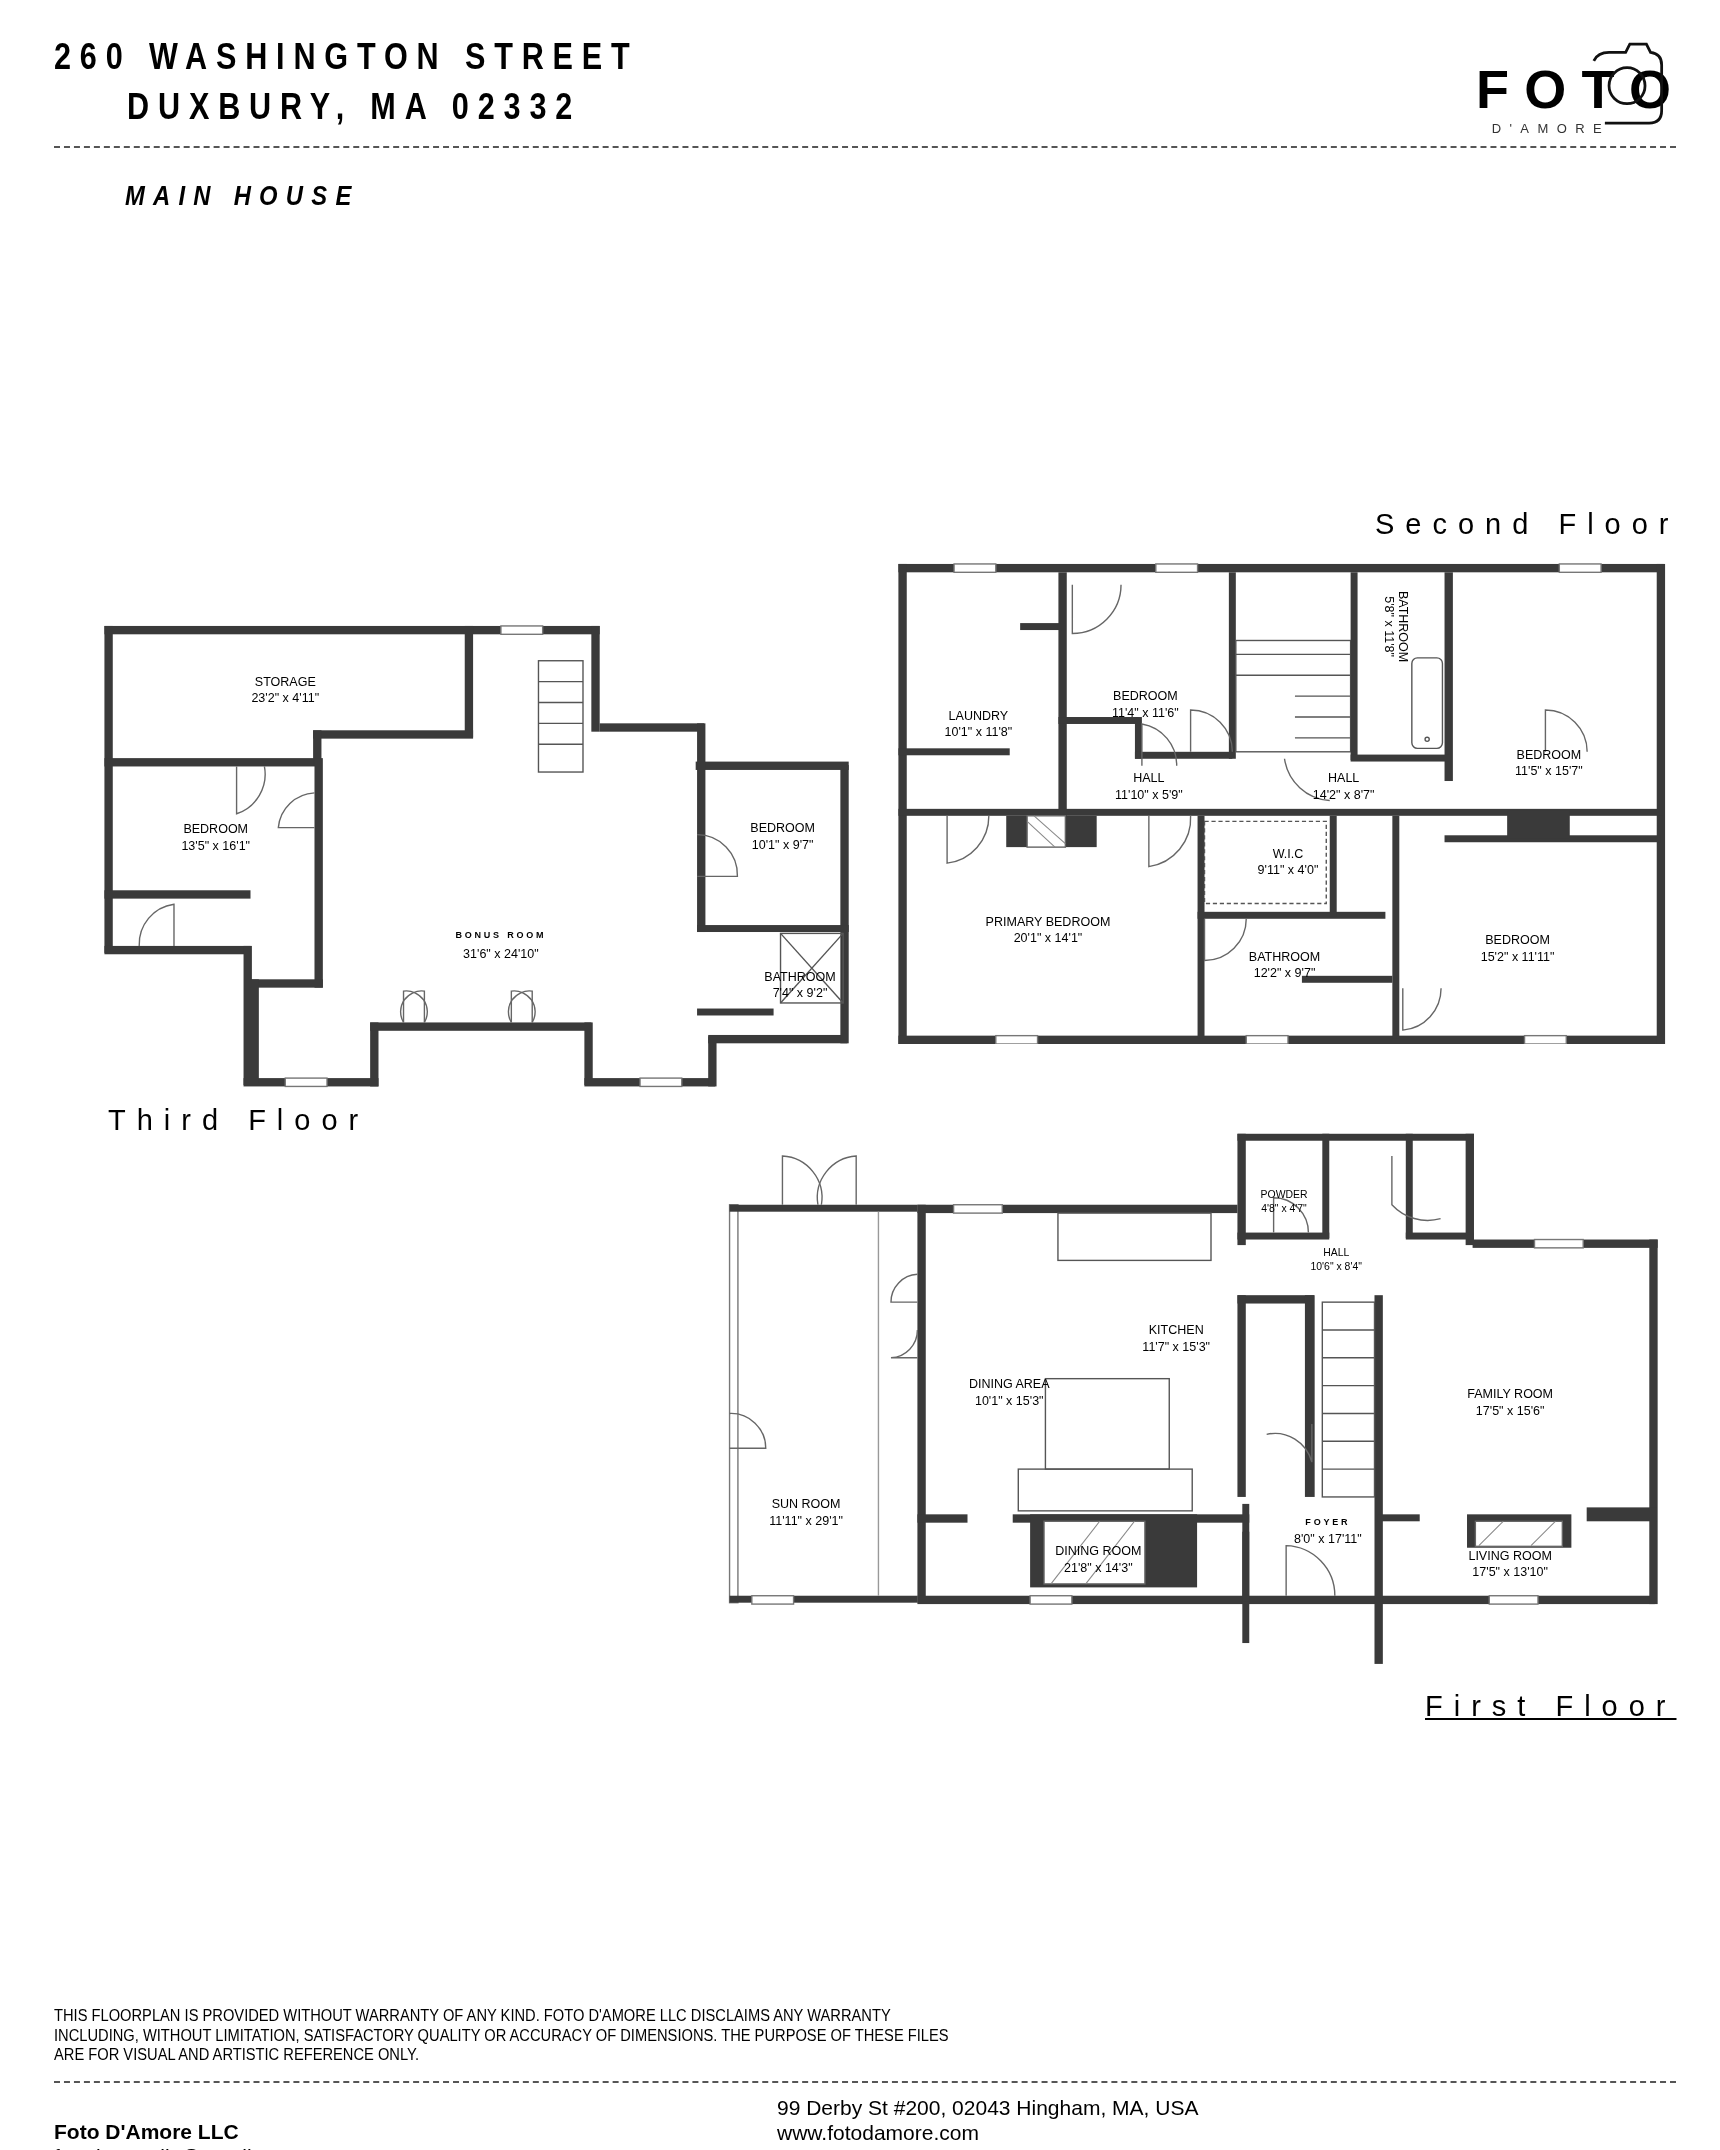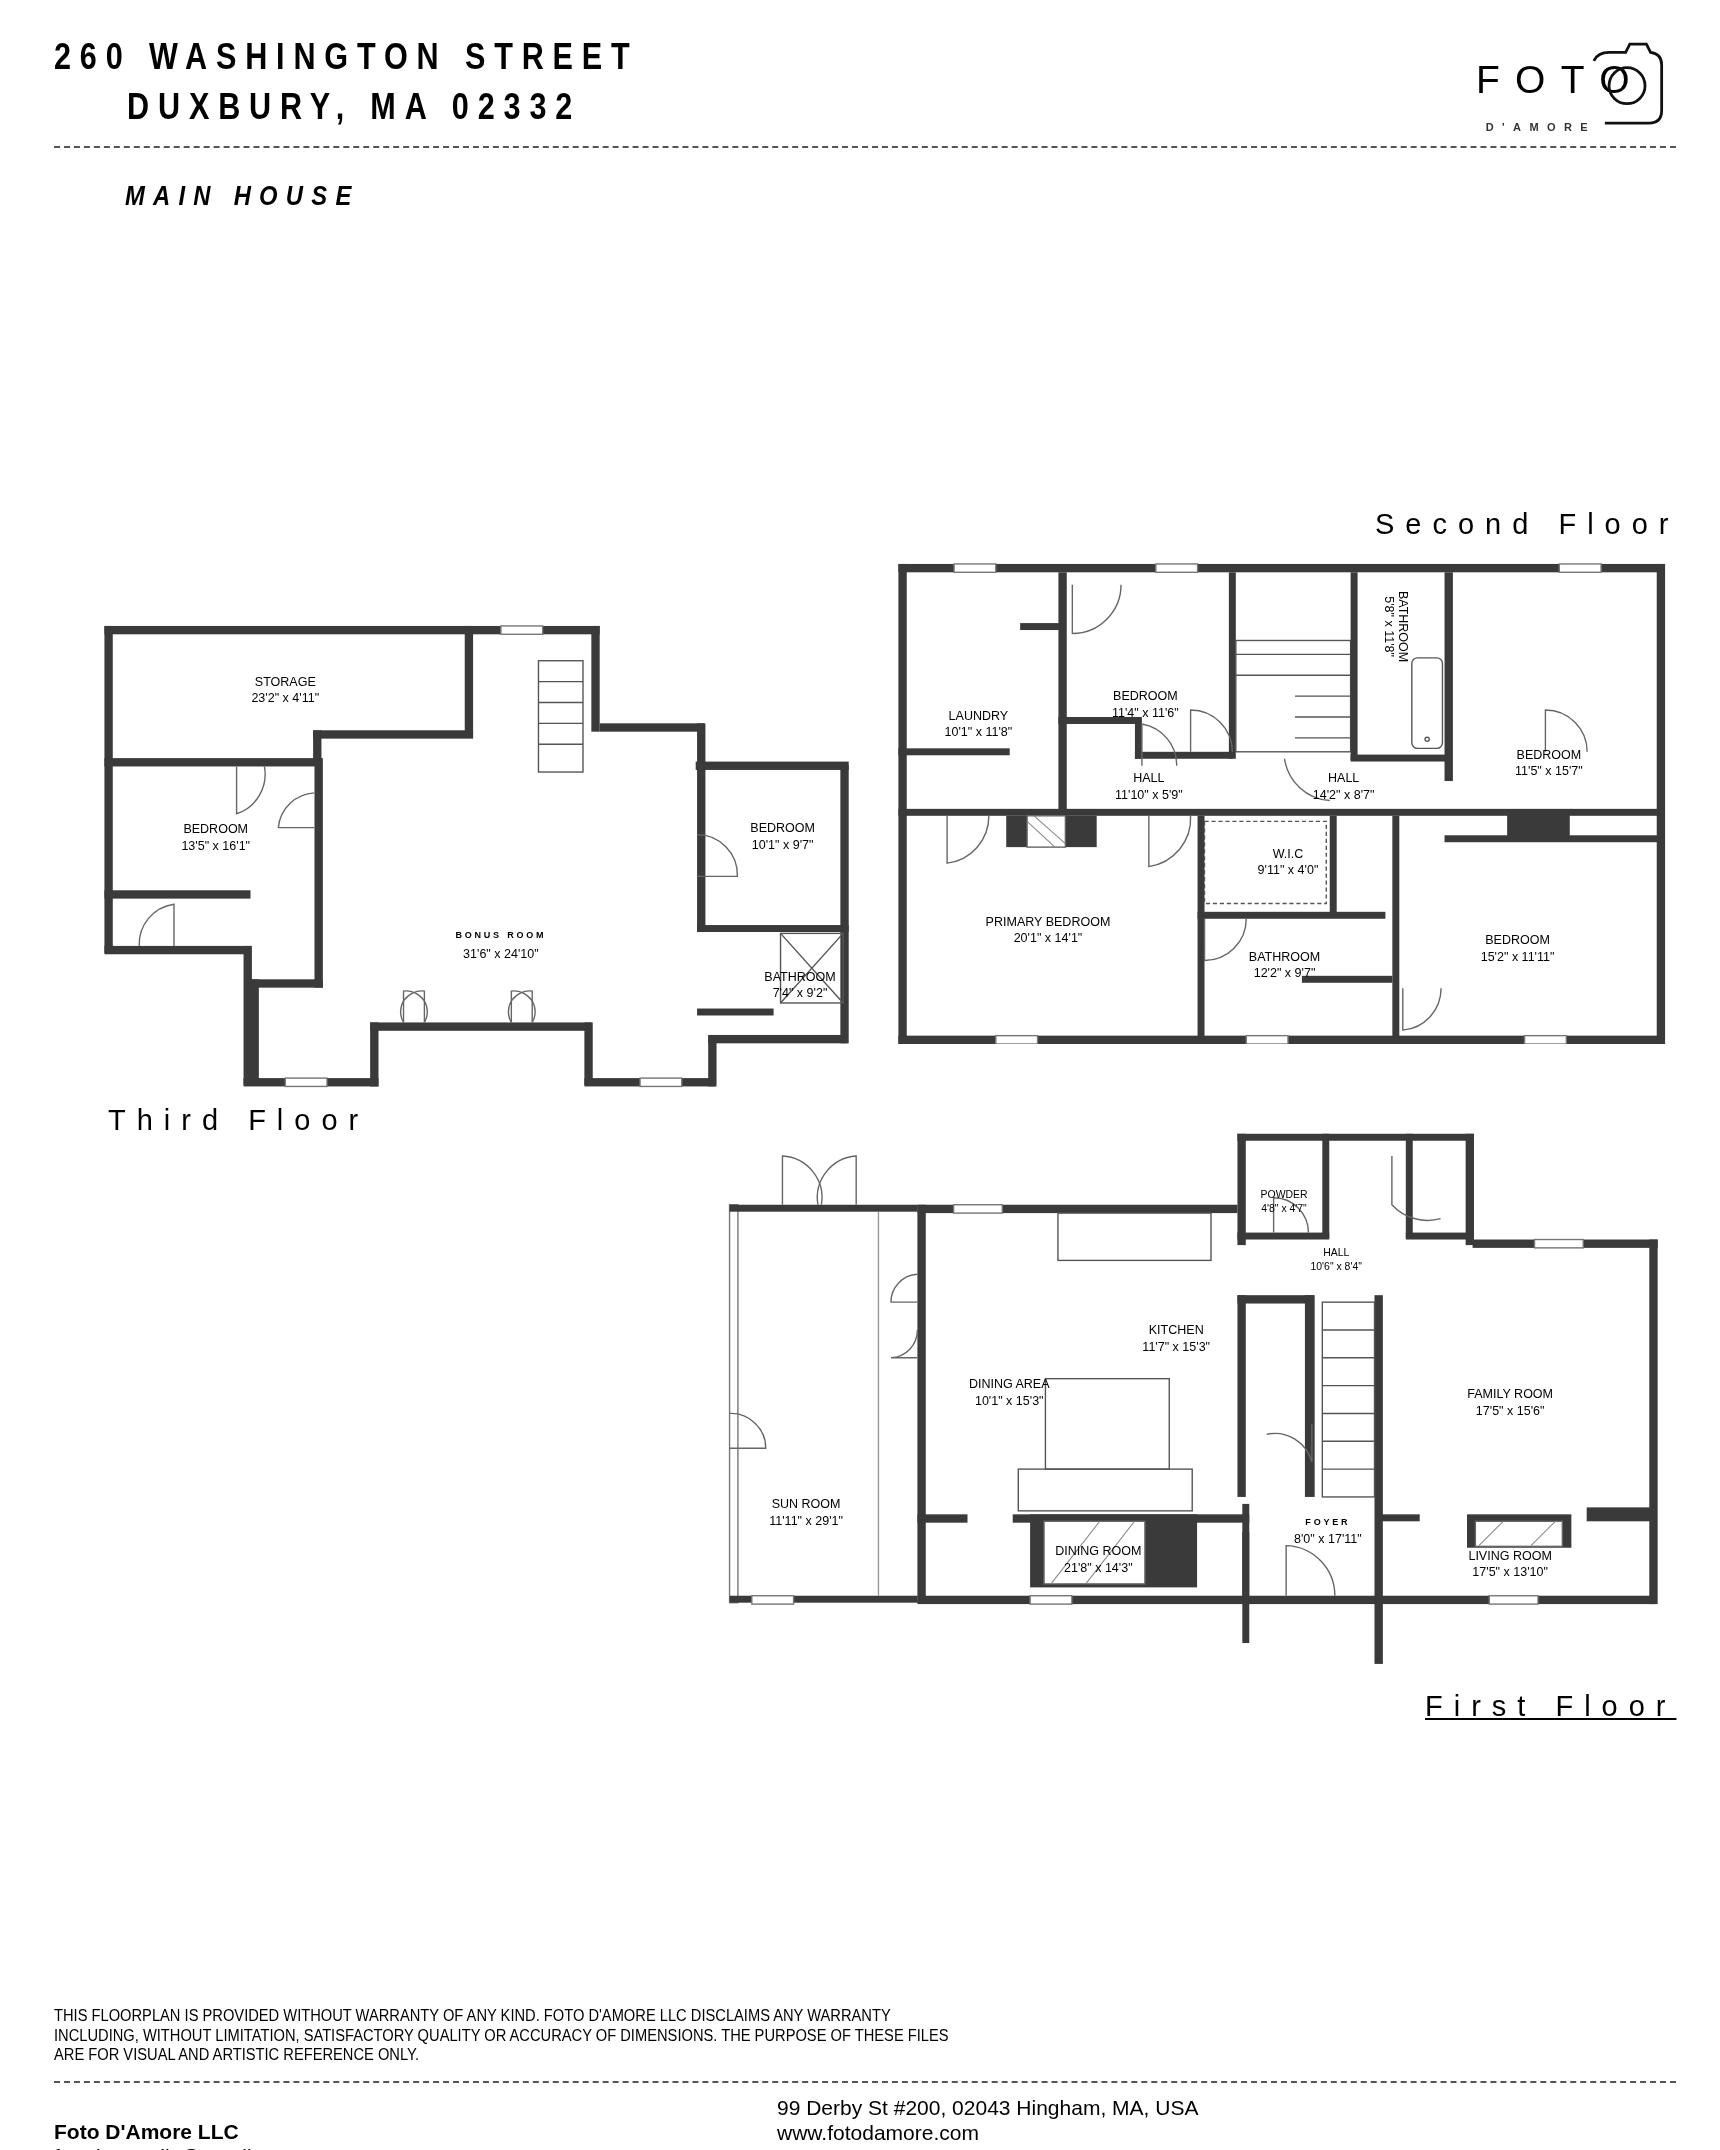--- a/index.html
+++ b/index.html
@@ -2,22 +2,22 @@
 <html style="font-size:11px"><head>
 <meta charset="utf-8">
 <style>
   html,body{margin:0;padding:0;background:#fff;}
   body{width:1721px;height:2151px;position:relative;overflow:hidden;font-family:"Liberation Sans",sans-serif;color:#000;}
   .abs{position:absolute;}
   .addr{font-family:"Liberation Sans",sans-serif;font-weight:700;font-size:36px;letter-spacing:10.4px;transform:scaleX(0.85);transform-origin:left top;white-space:nowrap;}
   .dash{position:absolute;height:0;border-top:2.8px dashed #555;}
   .section{font-weight:700;font-style:italic;font-size:28px;letter-spacing:9.7px;transform:scaleX(0.85);transform-origin:left top;white-space:nowrap;}
   .floor-label{font-size:29px;letter-spacing:11px;white-space:nowrap;}
-  .logo-text{font-size:39px;letter-spacing:15.3px;font-weight:400;}
-  .logo-sub{font-size:11px;letter-spacing:8.4px;font-weight:700;color:#333;}
+  .logo-text{font-size:54px;letter-spacing:15.3px;font-weight:700;}
+  .logo-sub{font-size:13px;letter-spacing:8.4px;font-weight:400;color:#333;margin-left:6px;}
   .disclaimer{font-size:16.7px;line-height:19.5px;transform:scaleX(0.88);transform-origin:left top;width:1183px;}
   .foot{font-size:21px;line-height:25px;white-space:nowrap;}
   svg text{font-family:"Liberation Sans",sans-serif;}
   .rname{font-size:18px;text-anchor:middle;}
   .rdim{font-size:18px;text-anchor:middle;}
   .wall{fill:#3a3a3a;}
   .thin{fill:none;stroke:#555;stroke-width:2;}
   .door{fill:none;stroke:#666;stroke-width:2;}
   .win{fill:#fff;stroke:#777;stroke-width:2;}
 </style>

